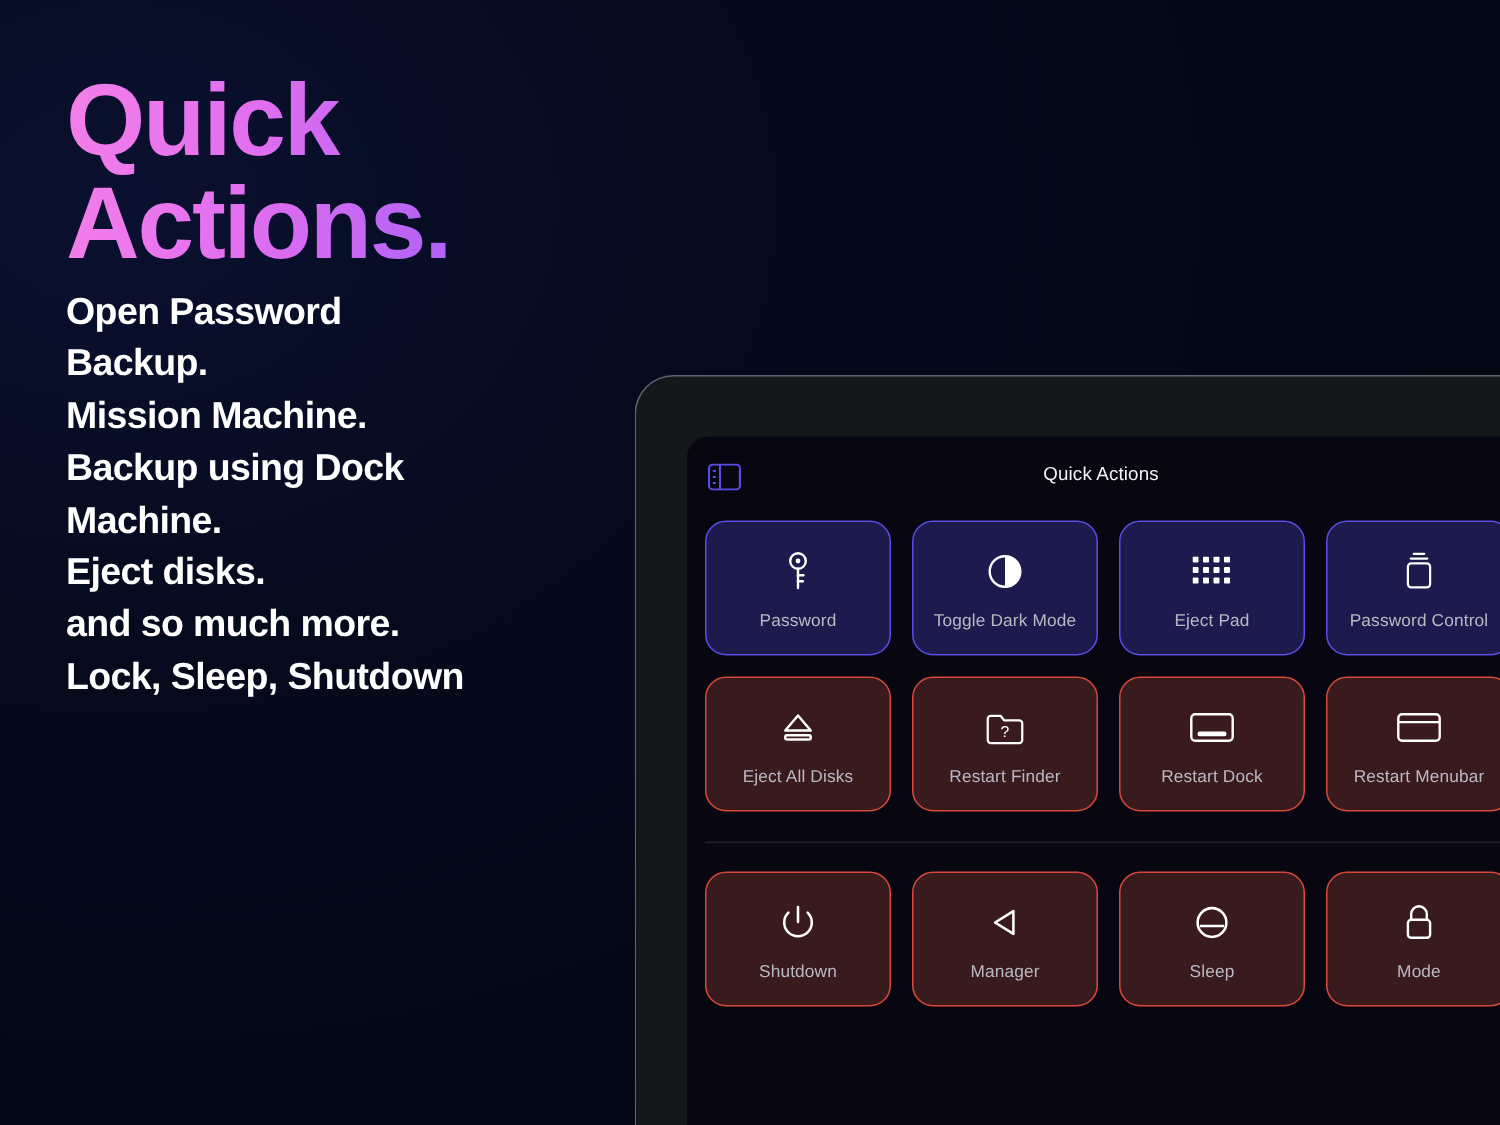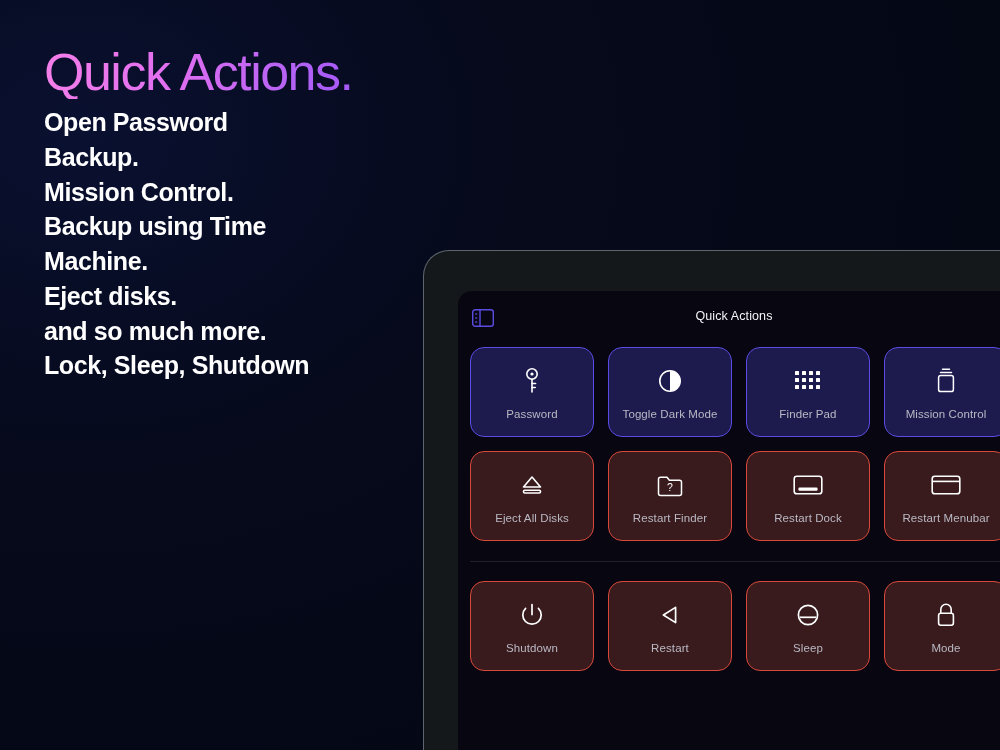--- a/index.html
+++ b/index.html
@@ -19,22 +19,22 @@
     overflow:hidden;
   }
 
   
   #copy {
     position:absolute;
     left:44px; top:46px;
     width:370px;
   }
   #headline {
-    font-size:52px;
-    font-weight:normal;
+    font-size:68px;
+    font-weight:bold;
     letter-spacing:-1.5px;
     line-height:1.02;
     background:linear-gradient(95deg, #f47fe9 0%, #e06ef0 35%, #b061f6 70%, #9b4dfb 100%);
     -webkit-background-clip:text;
     background-clip:text;
     color:transparent;
     -webkit-text-fill-color:transparent;
     margin-bottom:6px;
   }
   #subcopy {
@@ -136,22 +136,22 @@
 </head>
 <body>
 
 <div id="stage">
 
   <div id="copy">
     <div id="headline">Quick Actions.</div>
     <div id="subcopy">
       <span class="ln">Open Password</span>
       <span class="ln">Backup.</span>
-      <span class="ln">Mission Control.</span>
-      <span class="ln">Backup using Time</span>
+      <span class="ln">Mission Machine.</span>
+      <span class="ln">Backup using Dock</span>
       <span class="ln">Machine.</span>
       <span class="ln">Eject disks.</span>
       <span class="ln">and so much more.</span>
       <span class="ln">Lock, Sleep, Shutdown</span>
     </div>
   </div>
 
   <div id="device">
     <div id="screen">
 
@@ -203,32 +203,32 @@
               <rect x="0" y="7" width="4" height="4" rx="0.6"></rect>
               <rect x="7" y="7" width="4" height="4" rx="0.6"></rect>
               <rect x="14" y="7" width="4" height="4" rx="0.6"></rect>
               <rect x="21" y="7" width="4" height="4" rx="0.6"></rect>
               <rect x="0" y="14" width="4" height="4" rx="0.6"></rect>
               <rect x="7" y="14" width="4" height="4" rx="0.6"></rect>
               <rect x="14" y="14" width="4" height="4" rx="0.6"></rect>
               <rect x="21" y="14" width="4" height="4" rx="0.6"></rect>
             </svg>
           </span>
-          <span class="tile-label">Finder Pad</span>
+          <span class="tile-label">Eject Pad</span>
         </div>
 
         <div class="tile accent-purple">
           <span class="tile-icon">
             <svg width="26" height="28" viewBox="0 0 26 28" fill="none" stroke="#ffffff" stroke-width="1.5" stroke-linecap="round">
               <line x1="9.5" y1="2.2" x2="16.5" y2="2.2"></line>
               <line x1="7.5" y1="5.4" x2="18.5" y2="5.4"></line>
               <rect x="5.6" y="8.6" width="14.8" height="16" rx="2.2"></rect>
             </svg>
           </span>
-          <span class="tile-label">Mission Control</span>
+          <span class="tile-label">Password Control</span>
         </div>
       </div>
 
       <div class="grid" style="margin-top:14px;">
 
         <div class="tile accent-red">
           <span class="tile-icon">
             <svg width="28" height="24" viewBox="0 0 28 24" fill="none" stroke="#ffffff" stroke-width="1.6" stroke-linejoin="round">
               <path d="M14 4 L22.5 14 H5.5 Z"></path>
               <rect x="5.5" y="17.2" width="17" height="2.8" rx="1.2"></rect>
@@ -281,21 +281,21 @@
           </span>
           <span class="tile-label">Shutdown</span>
         </div>
 
         <div class="tile accent-red">
           <span class="tile-icon">
             <svg width="26" height="26" viewBox="0 0 26 26" fill="none" stroke="#ffffff" stroke-width="1.7" stroke-linejoin="round">
               <path d="M18.6 5.4 L6.4 13 L18.6 20.6 Z"></path>
             </svg>
           </span>
-          <span class="tile-label">Restart</span>
+          <span class="tile-label">Manager</span>
         </div>
 
         <div class="tile accent-red">
           <span class="tile-icon">
             <svg width="26" height="26" viewBox="0 0 26 26" fill="none" stroke="#ffffff" stroke-width="1.7">
               <circle cx="13" cy="13" r="9.6"></circle>
               <line x1="5" y1="15.3" x2="21" y2="15.3"></line>
             </svg>
           </span>
           <span class="tile-label">Sleep</span>

